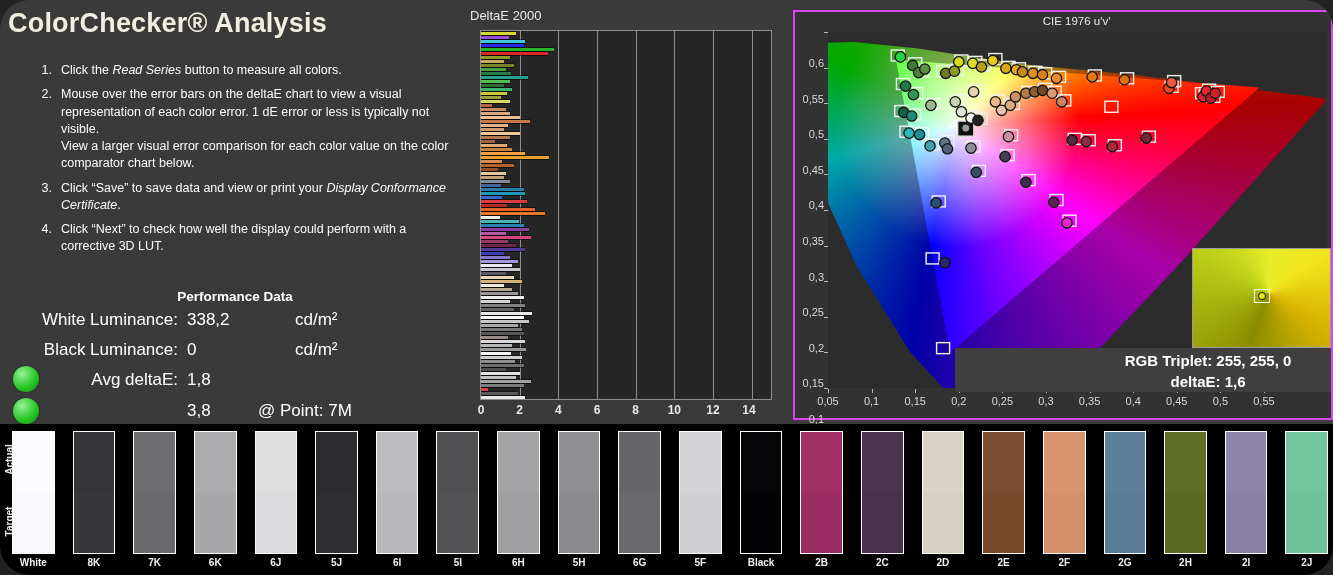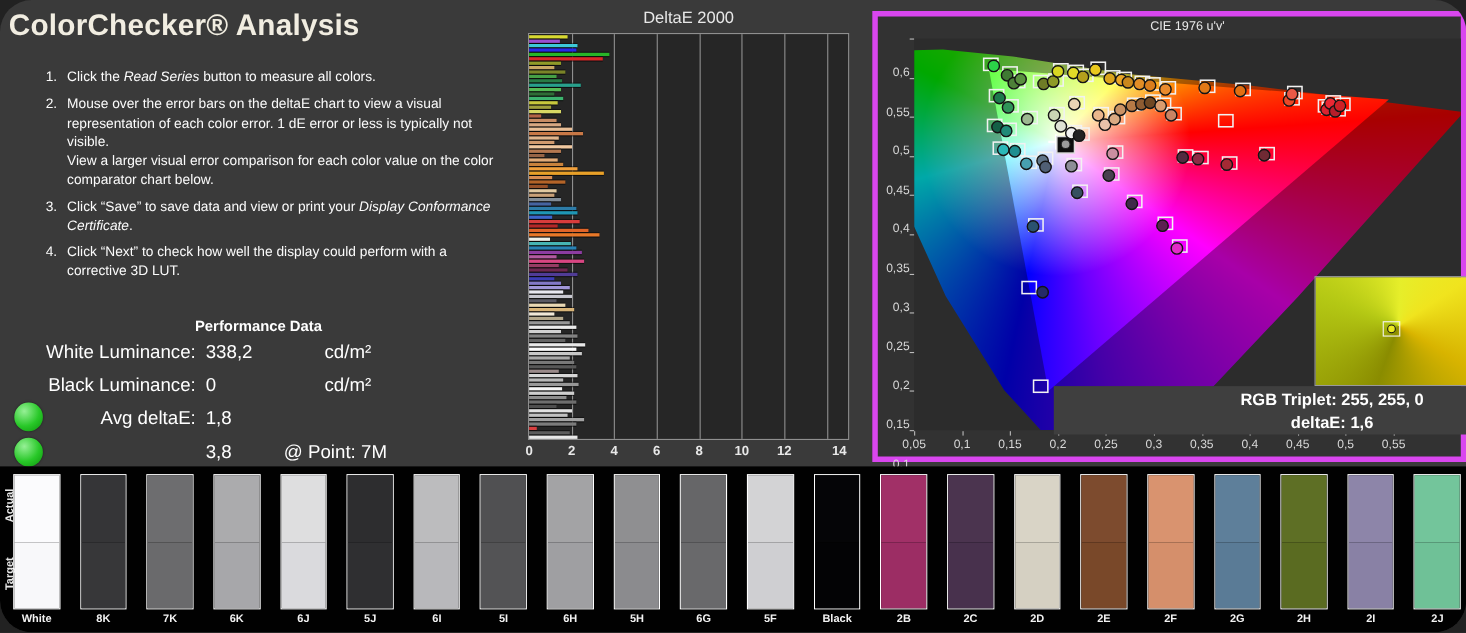--- a/index.html
+++ b/index.html
@@ -21,28 +21,28 @@
   .prow { position:absolute; left:0; width:470px; height:24px; color:#fff; font-size:17px; }
   .prow .lbl { position:absolute; left:0; width:178px; text-align:right; }
   .prow .val { position:absolute; left:187px; }
   .prow .unit { position:absolute; left:295px; }
   .prow .unit.atpoint { left:258px; }
   .led { position:absolute; left:13px; width:26px; height:26px; border-radius:50%;
          background:radial-gradient(circle at 35% 30%, #96f096, #28c828 55%, #0f990f 95%);
          box-shadow:0 0 2px rgba(0,0,0,.6); }
   
   .delta { position:absolute; left:470px; top:0; width:320px; height:424px; }
-  .delta .chart-title { position:absolute; top:8px; left:0; width:312px; text-align:center; color:#e8e8e8; font-size:15px; }
+  .delta .chart-title { position:absolute; top:8px; left:0; width:312px; text-align:left; color:#e8e8e8; font-size:13px; }
   .delta-plot { position:absolute; left:10px; top:30px; width:292px; height:370px; background:#262626; border:1px solid #8f8f8f; overflow:hidden; }
   .gridline { position:absolute; top:0; bottom:0; width:1px; background:#8f8f8f; }
   .dbar { position:absolute; left:0; height:3px; box-shadow:0 1px 0 rgba(0,0,0,.55), 0 -1px 0 rgba(0,0,0,.45); }
   .delta-xlabels { position:absolute; top:403px; left:0; width:320px; height:16px; }
   .delta-xlabels span { position:absolute; transform:translateX(-50%); color:#e8e8e8; font-size:12px; font-weight:600; }
   
-  .cie { position:absolute; left:793px; top:10px; width:540px; height:410px; background:#323232; border:5px solid #d946ef; }
+  .cie { position:absolute; left:793px; top:10px; width:540px; height:410px; background:#323232; border:2px solid #d946ef; }
   .cie .chart-title { position:absolute; top:3px; left:33px; width:497px; text-align:center; color:#e8e8e8; font-size:11.5px; }
   .cie-plot { position:absolute; left:33px; top:20px; width:497px; height:356px; background:#2c2c2c; overflow:hidden; }
   .gamut-layer { position:absolute; inset:0; }
   .gamut-layer.dim { filter:brightness(.66); }
   .cie-svg { position:absolute; inset:0; }
   .ylab { position:absolute; left:0; width:29px; text-align:right; color:#d8d8d8; font-size:11px;margin-top:32px; }
   .xlab { position:absolute; transform:translateX(-50%); color:#d8d8d8; font-size:11px; }
   .ytick { position:absolute; width:4px; height:1px; background:#bbb; left:29px; }
   .xtick { position:absolute; width:1px; height:4px; background:#bbb; }
   .inset { position:absolute; left:397px; top:236px; width:139px; height:100px; border:1px solid #9a9a9a;
@@ -214,21 +214,21 @@
         <div class="dbar" style="top: 365px; width: 44.4667px; background: rgb(232, 232, 232);"></div>
       </div>
     <div class="delta-xlabels" id="deltaXLabels">
         <span style="left: 11px;">0</span>
         <span style="left: 49.6667px;">2</span>
         <span style="left: 88.3333px;">4</span>
         <span style="left: 127px;">6</span>
         <span style="left: 165.667px;">8</span>
         <span style="left: 204.333px;">10</span>
         <span style="left: 243px;">12</span>
-        <span style="left: 293px; text-align: right;">14</span>
+        <span style="left: 279px; text-align: right;">14</span>
       </div>
   </section>
 
   <section class="cie">
     <div class="chart-title">CIE 1976 u'v'</div>
     <div class="cie-plot" id="ciePlot">
       <div class="gamut-layer dim" id="gamutDim" style="background: radial-gradient(circle at 25.96% 26.4%, rgba(255, 255, 255, 0.95) 0%, rgba(255, 255, 255, 0) 27%), conic-gradient(at 25.96% 26.4%, rgb(148, 255, 0) 0deg, rgb(255, 255, 0) 45deg, rgb(255, 0, 0) 86deg, rgb(255, 0, 255) 125deg, rgb(106, 0, 255) 168deg, rgb(0, 0, 255) 192deg, rgb(0, 255, 255) 255deg, rgb(0, 255, 0) 298deg, rgb(148, 255, 0) 360deg); clip-path: polygon(0% 3%, 5.26% 2.8%, 18.07% 4.6%, 38.6% 9%, 61.4% 12%, 82.46% 15.6%, 100.53% 18.8%, 70.18% 66%, 47.19% 100%, 23.16% 100%, 16.49% 89.8%, 5.79% 65.8%, 0% 48%);"></div>
       <div class="gamut-layer" id="gamutBright" style="background: radial-gradient(circle at 25.96% 26.4%, rgba(255, 255, 255, 0.95) 0%, rgba(255, 255, 255, 0) 27%), conic-gradient(at 25.96% 26.4%, rgb(148, 255, 0) 0deg, rgb(255, 255, 0) 45deg, rgb(255, 0, 0) 86deg, rgb(255, 0, 255) 125deg, rgb(106, 0, 255) 168deg, rgb(0, 0, 255) 192deg, rgb(0, 255, 255) 255deg, rgb(0, 255, 0) 298deg, rgb(148, 255, 0) 360deg); clip-path: polygon(13.68% 7.8%, 86.84% 15.6%, 24.56% 90%);"></div>
       <svg class="cie-svg" id="cieSvg" width="497" height="356">
           <path d="M122.04561403508777 93.98399999999997H136.04561403508777 M129.04561403508777 86.98399999999997V100.98399999999997" stroke="#ffffff" stroke-width="2"></path>

